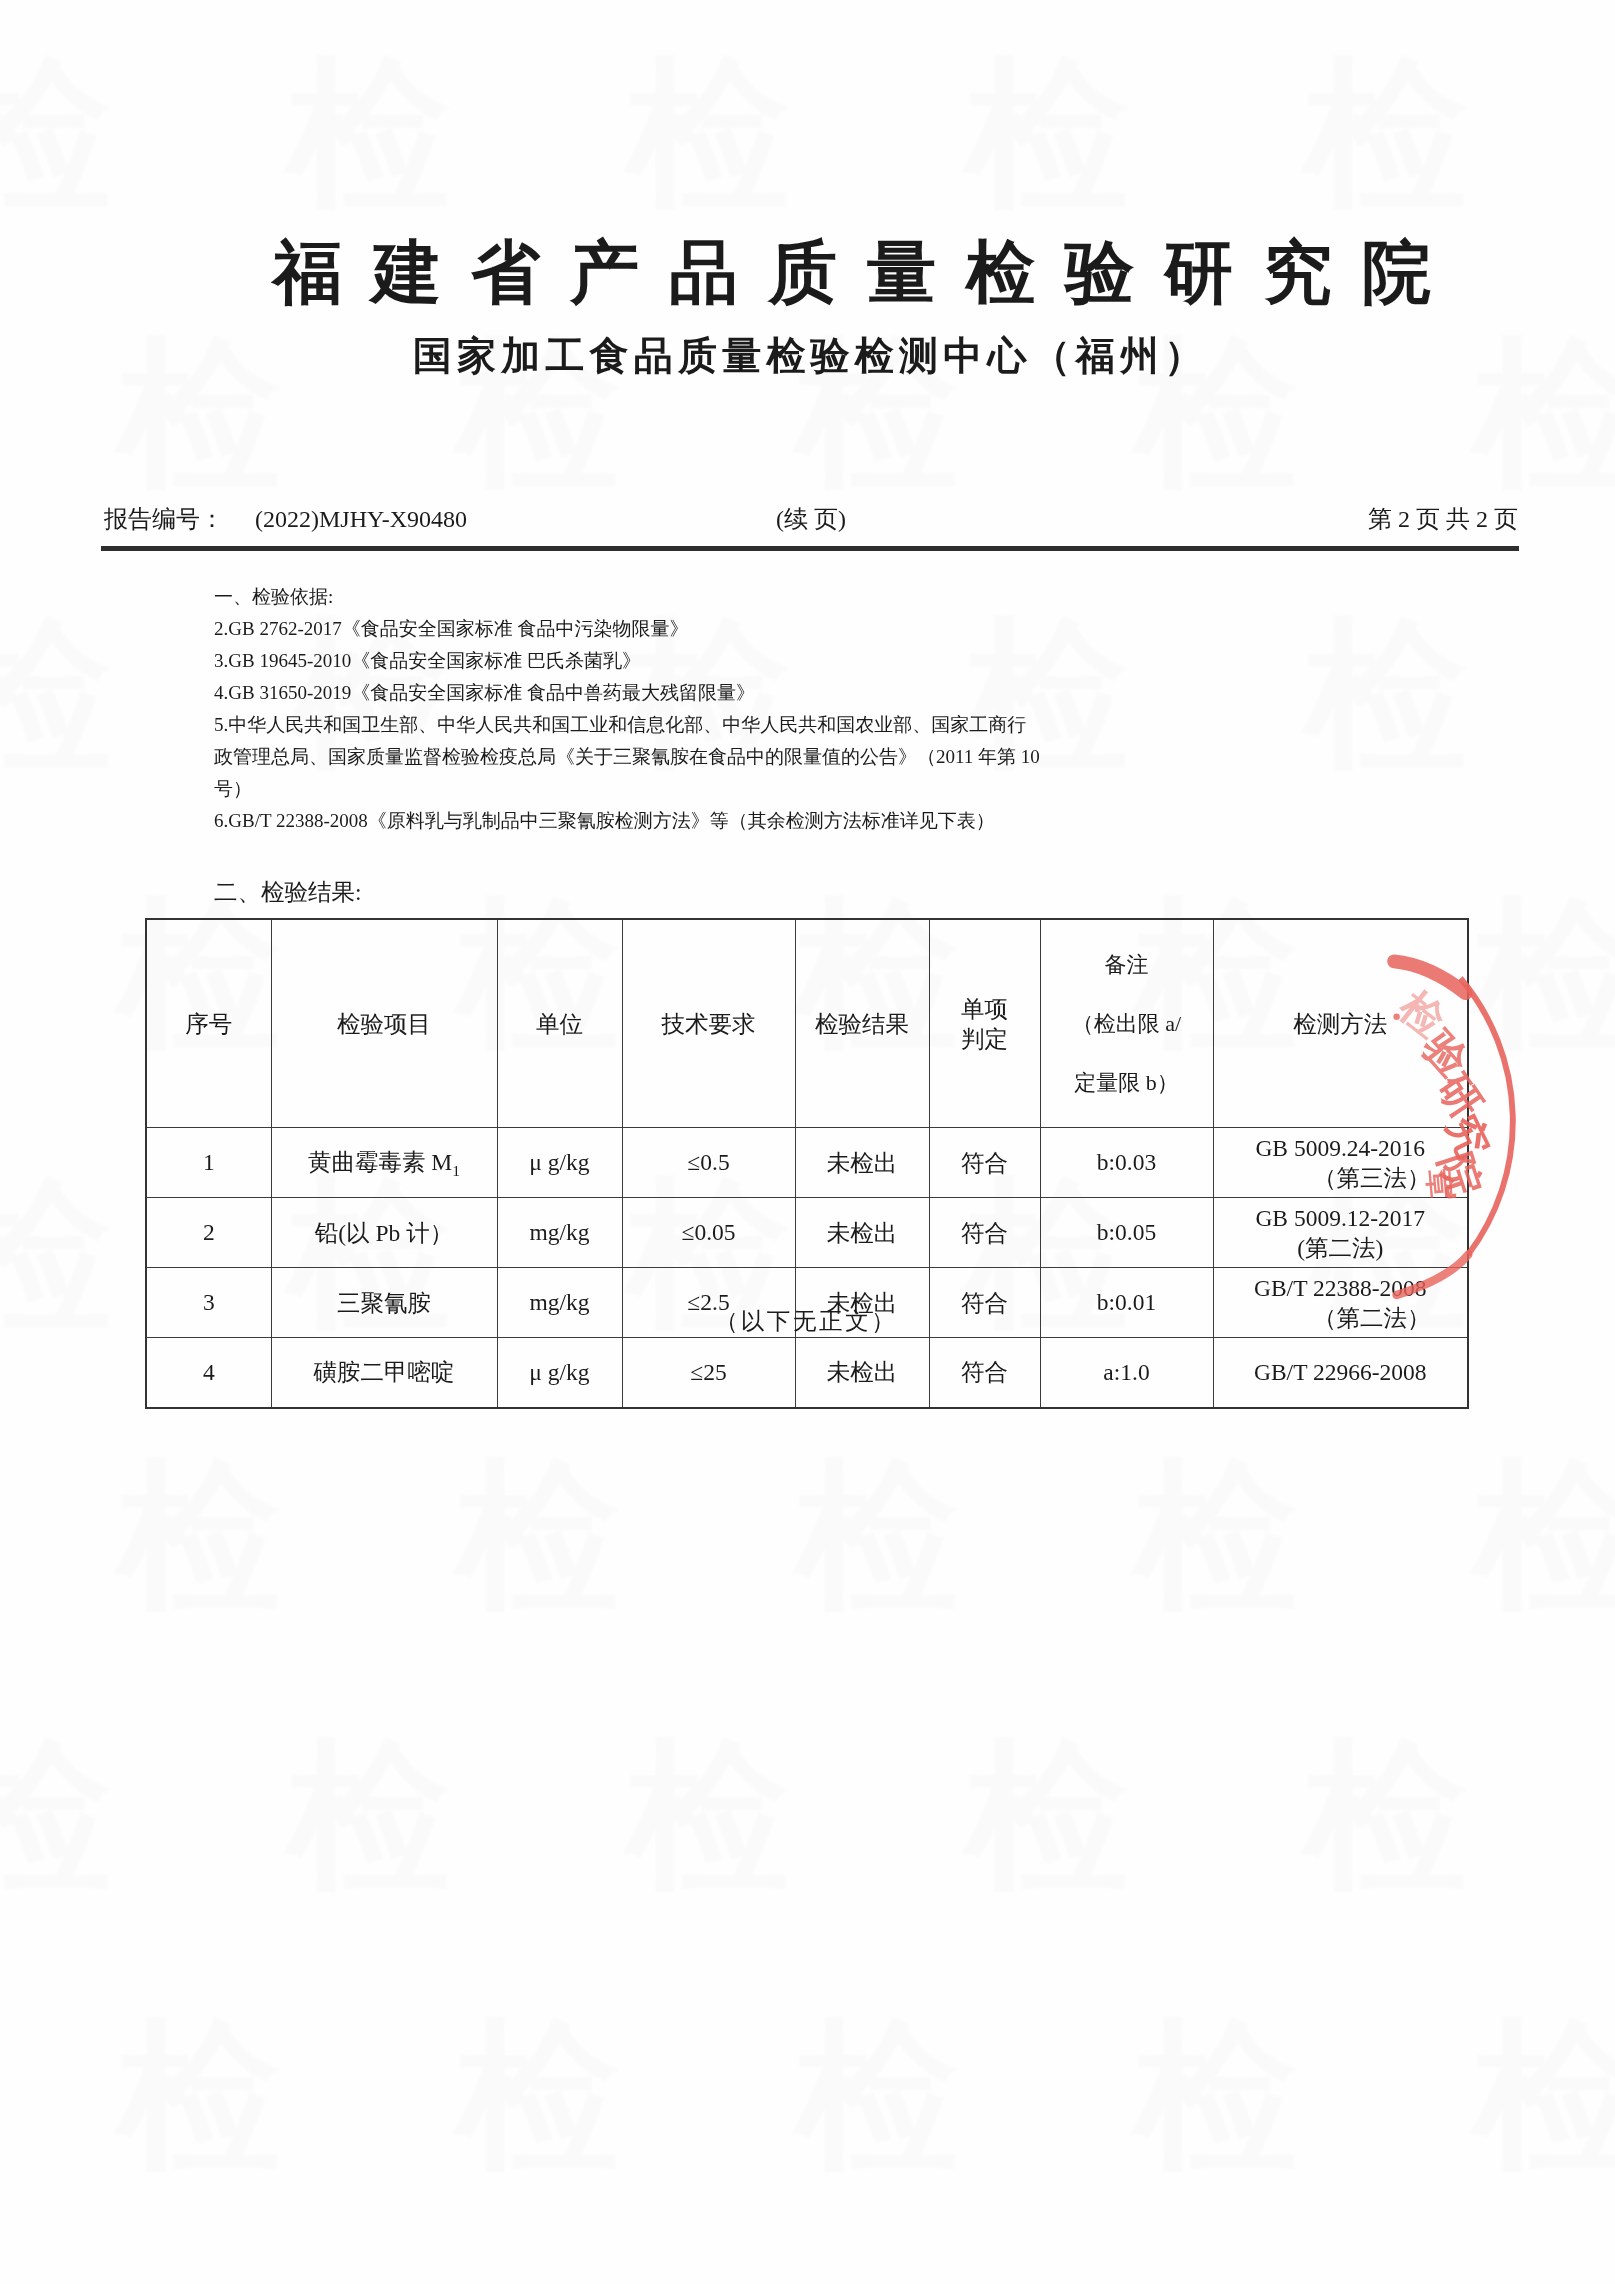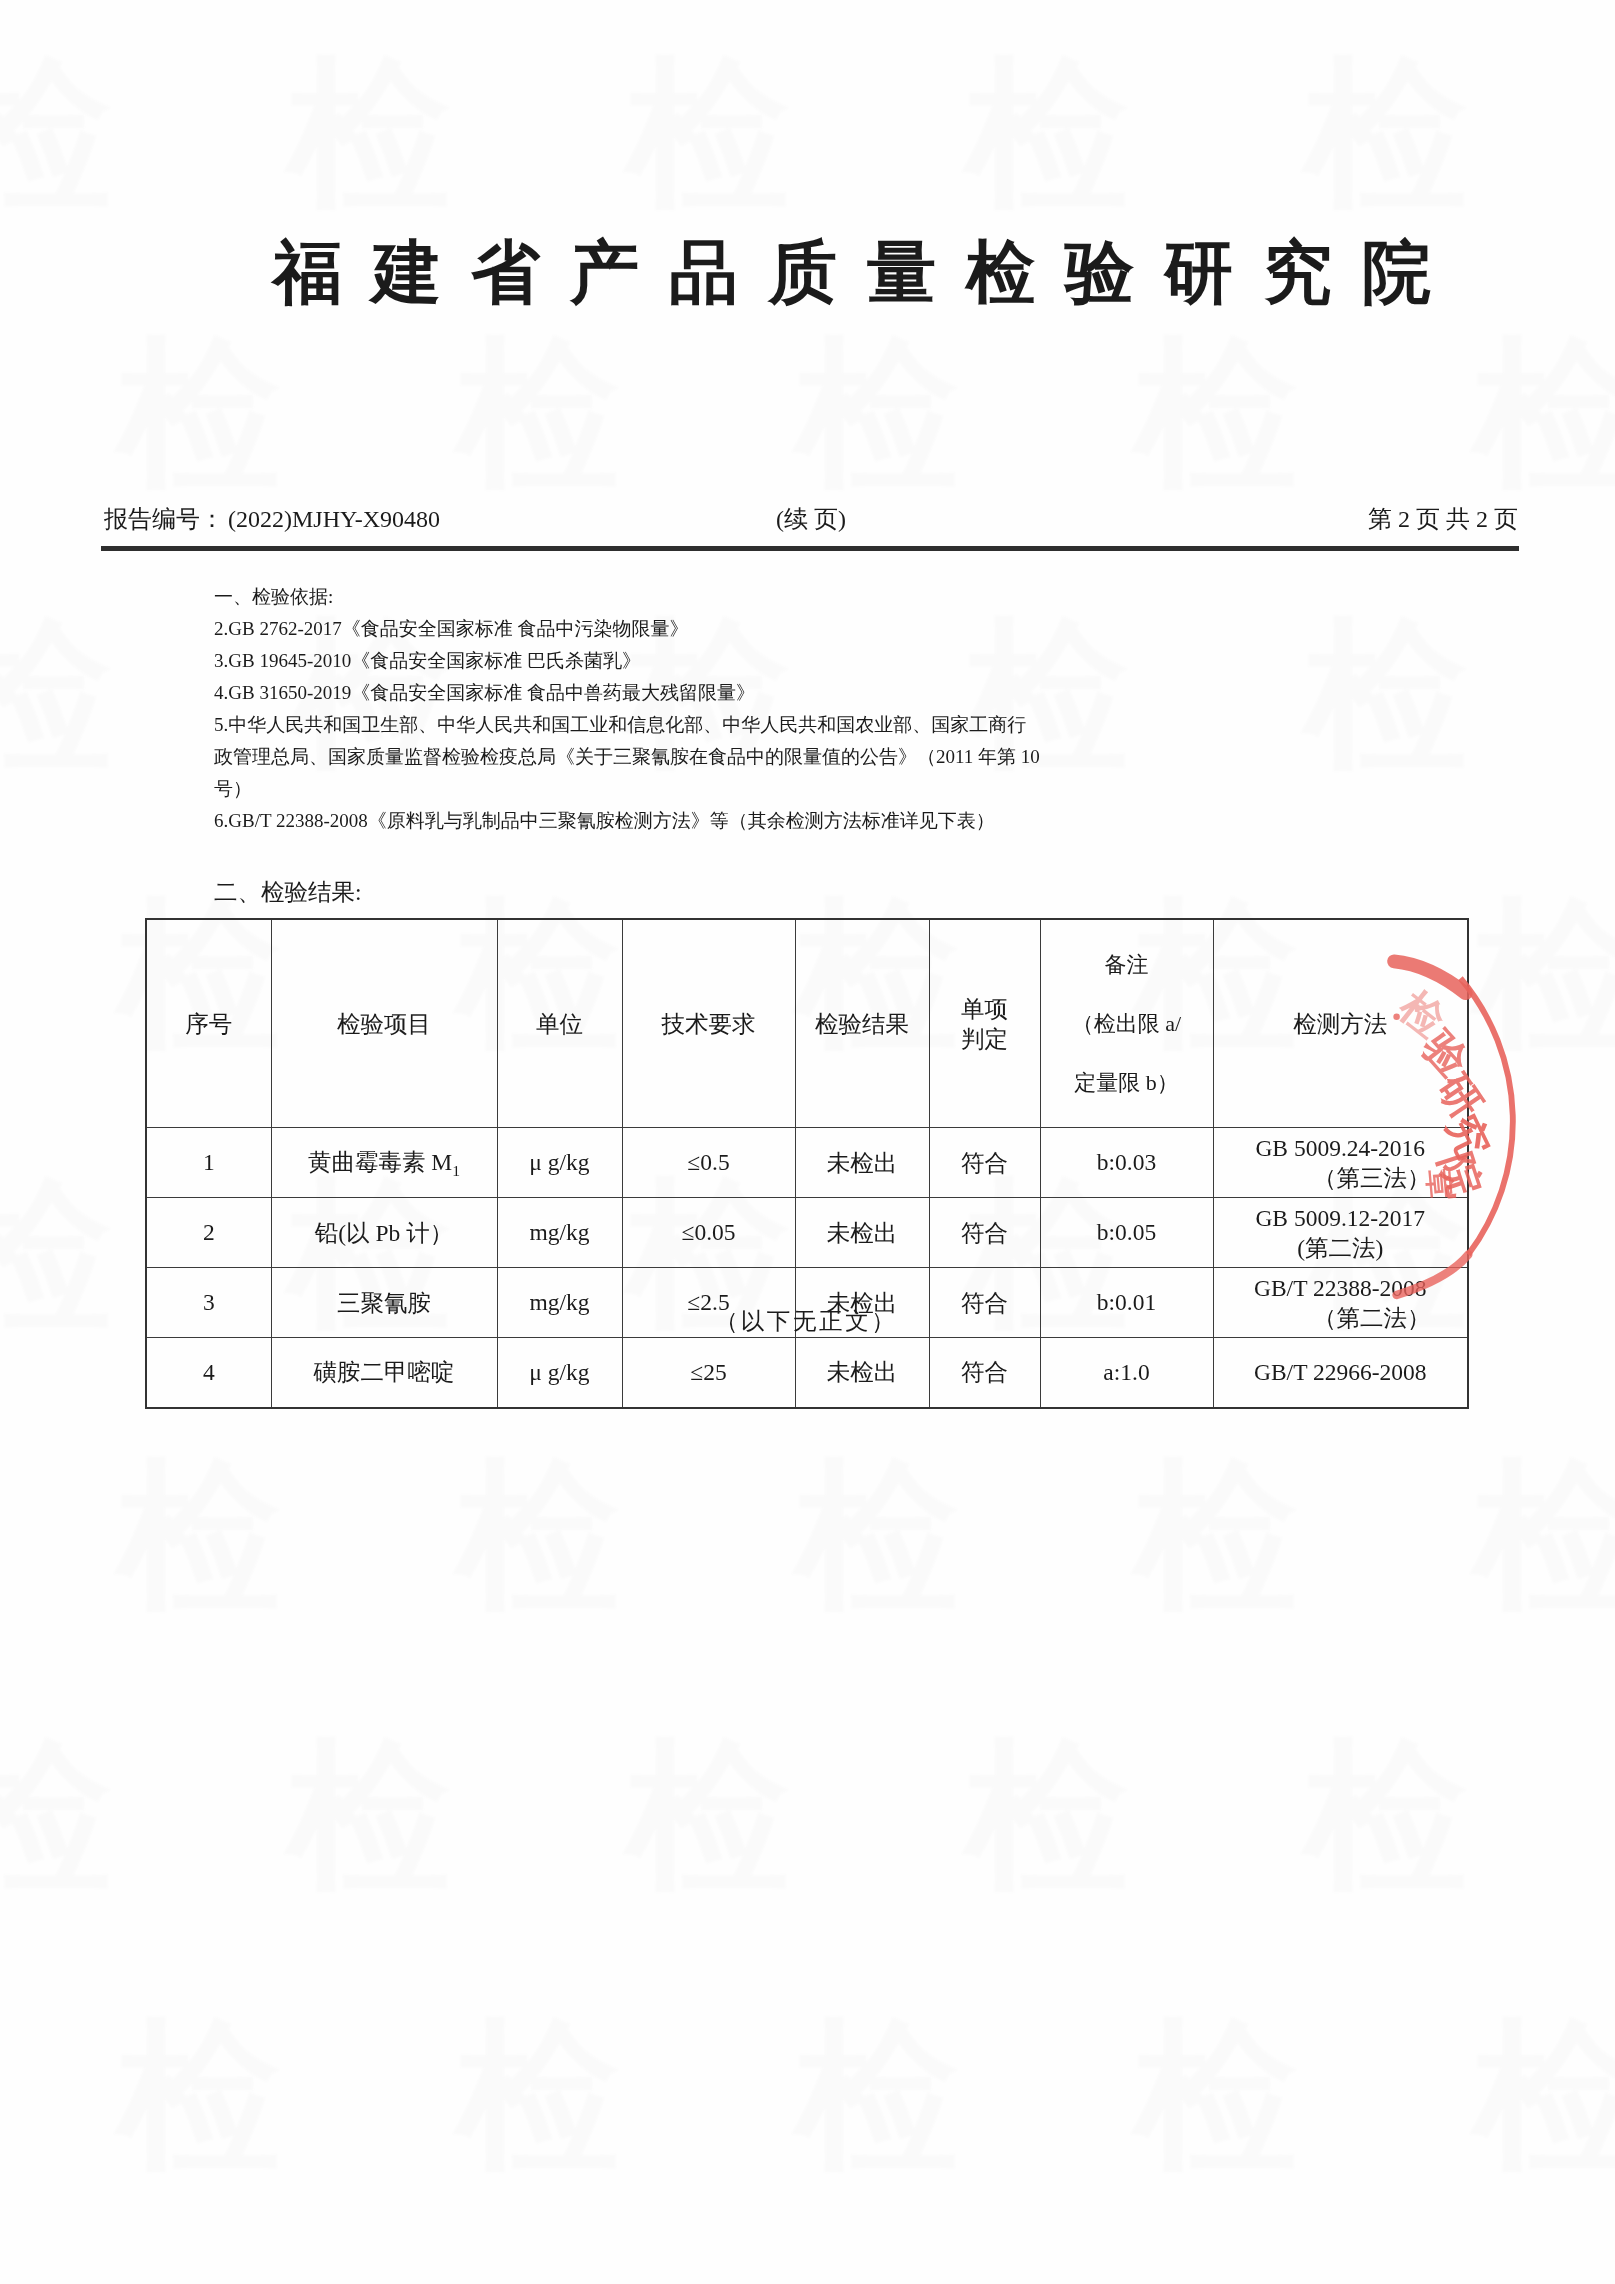--- a/index.html
+++ b/index.html
@@ -37,21 +37,21 @@
     position:absolute;top:400px;left:0;width:100%;
     text-align:center;font-size:46px;font-weight:bold;
     letter-spacing:51px;text-indent:51px;white-space:nowrap;
   }
   
   .meta-row{
     position:absolute;top:503px;left:104px;width:1414px;
     display:flex;justify-content:space-between;align-items:baseline;
     font-size:24px;
   }
-  .meta-left .lbl{margin-right:4px;}
+  .meta-left .lbl{margin-right:31px;}
   .meta-center{position:absolute;left:50%;transform:translateX(-50%);}
   .rule{
     position:absolute;top:546px;left:101px;width:1418px;height:4.6px;
     background:#2e2e2e;
   }
   
   .basis{
     position:absolute;top:581px;left:214px;
     font-size:19px;line-height:32px;white-space:nowrap;
   }
@@ -139,20 +139,21 @@
       <span class="wm" style="left: 965px; top: 1708px;">检</span>
       <span class="wm" style="left: 1304px; top: 1708px;">检</span>
       <span class="wm" style="left: 117px; top: 1988px;">检</span>
       <span class="wm" style="left: 456px; top: 1988px;">检</span>
       <span class="wm" style="left: 795px; top: 1988px;">检</span>
       <span class="wm" style="left: 1134px; top: 1988px;">检</span>
       <span class="wm" style="left: 1473px; top: 1988px;">检</span>
     </div>
 
   <div class="org-title">福建省产品质量检验研究院</div>
+  <div class="center-title">国家加工食品质量检验检测中心（福州）</div>
 
   <div class="meta-row">
     <span class="meta-left">
       <span class="lbl">报告编号：</span><span class="val">(2022)MJHY-X90480</span>
     </span>
     <span class="meta-center">(续 页)</span>
     <span class="meta-right">第 2 页  共 2 页</span>
   </div>
   <div class="rule"></div>
 

